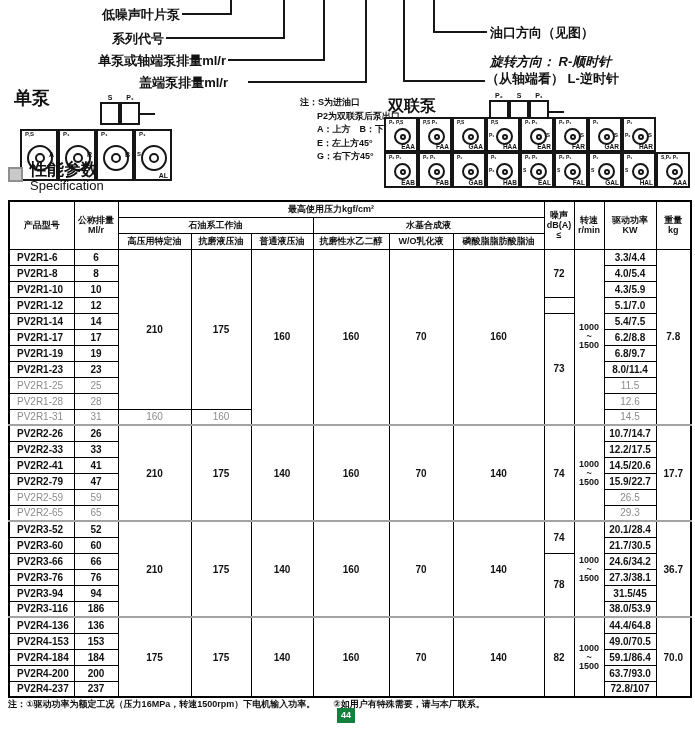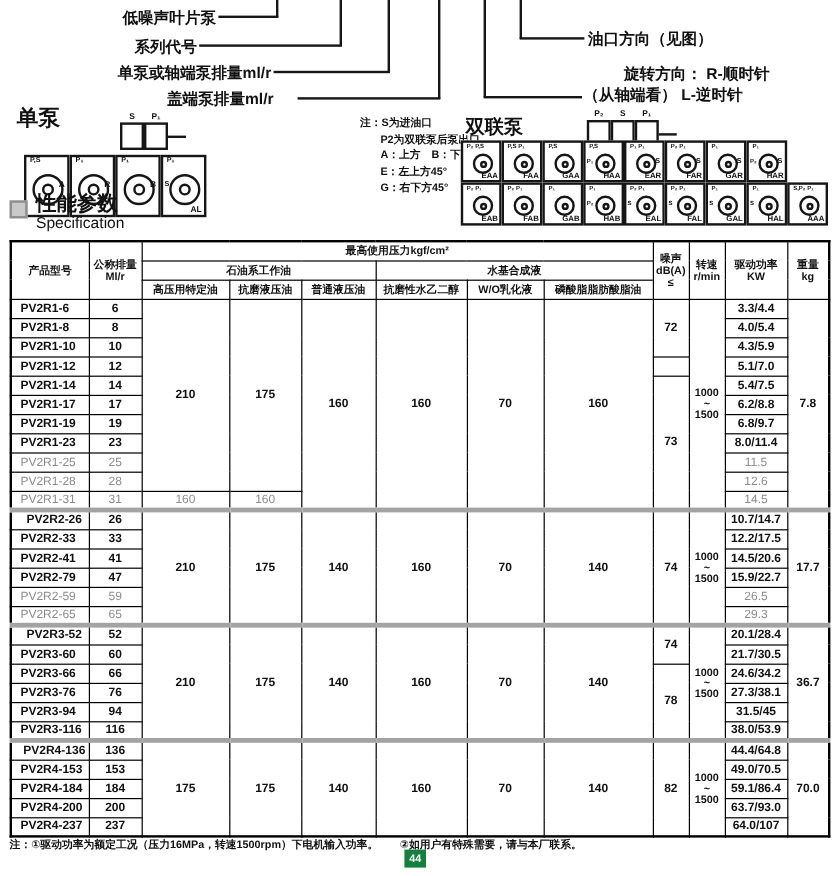--- a/index.html
+++ b/index.html
@@ -38,21 +38,21 @@
   
   table{position:absolute;left:8px;top:200px;border-collapse:collapse;table-layout:fixed;
         width:682px;border:2px solid #000;}
   th,td{border:1px solid #000;padding:0;text-align:center;vertical-align:middle;
         overflow:hidden;box-sizing:border-box;}
   th{font-size:9px;font-weight:bold;height:16px;line-height:10px;white-space:pre-line;}
   td{font-size:10px;font-weight:bold;height:16px;line-height:11px;white-space:pre-line;}
   td.model{text-align:left;padding-left:7px;}
   td.dim{color:#8c8c8c;font-weight:normal;}
   td.speed{font-size:9px;line-height:9px;}
-  tr.gtop td{border-top:4px solid #a3a3a3;text-align:center;}
+  tr.gtop td{border-top:2px solid #a3a3a3;}
   
   .footnote{position:absolute;left:8px;top:698px;width:684px;font-size:9px;font-weight:bold;white-space:nowrap;}
   .page-badge{position:absolute;left:337px;top:708px;width:18px;height:15px;background:#15803d;
               color:#fff;font-size:9px;font-weight:bold;text-align:center;line-height:15px;}
 </style>
 </head>
 <body>
 
 <div class="page">
 
@@ -68,21 +68,21 @@
     <div class="hl" style="left:228px;top:59px;width:97px;"></div>
     <div class="hl" style="left:248px;top:81px;width:119px;"></div>
     <div class="hl" style="left:433px;top:31px;width:54px;"></div>
     <div class="hl" style="left:403px;top:80px;width:82px;"></div>
 
     <div class="code-label ra" style="left:60px;width:120px;top:6px;">低噪声叶片泵</div>
     <div class="code-label ra" style="left:60px;width:104px;top:30px;">系列代号</div>
     <div class="code-label ra" style="left:30px;width:196px;top:52px;">单泵或轴端泵排量ml/r</div>
     <div class="code-label ra" style="left:72px;width:156px;top:74px;">盖端泵排量ml/r</div>
     <div class="code-label" style="left:490px;top:24px;">油口方向（见图）</div>
-    <div class="code-label" style="left:520px;top:53px;">旋转方向：  R-顺时针</div>
+    <div class="code-label" style="left:490px;top:53px;font-style:italic;">旋转方向：  R-顺时针</div>
     <div class="code-label" style="left:486px;top:70px;">（从轴端看） L-逆时针</div>
   </div>
 
   <div class="big-title" style="left:14px;top:86px;font-size:18px;">单泵</div>
   <div class="pump-sym" style="left:100px;top:94px;" id="sp-sym">
       <div class="pcol">
         <span class="plabel">S</span>
         <div class="pbox"></div>
       </div>
       <div class="pcol">
@@ -453,21 +453,21 @@
           <td>76</td>
           <td>27.3/38.1</td>
         </tr>
         <tr>
           <td class="model">PV2R3-94</td>
           <td>94</td>
           <td>31.5/45</td>
         </tr>
         <tr>
           <td class="model">PV2R3-116</td>
-          <td>116</td>
+          <td>186</td>
           <td>38.0/53.9</td>
         </tr>
         <tr class="gtop">
           <td class="model">PV2R4-136</td>
           <td>136</td>
           <td rowspan="5">175</td>
           <td rowspan="5">175</td>
           <td rowspan="5">140</td>
           <td rowspan="5">160</td>
           <td rowspan="5">70</td>
@@ -490,20 +490,20 @@
           <td>59.1/86.4</td>
         </tr>
         <tr>
           <td class="model">PV2R4-200</td>
           <td>200</td>
           <td>63.7/93.0</td>
         </tr>
         <tr>
           <td class="model">PV2R4-237</td>
           <td>237</td>
-          <td>64.0/107</td>
+          <td>72.8/107</td>
         </tr>
       </tbody>
     </table>
 
   <div class="footnote">注：①驱动功率为额定工况（压力16MPa，转速1500rpm）下电机输入功率。　　②如用户有特殊需要，请与本厂联系。</div>
   <div class="page-badge">44</div>
 </div>
 
 </body></html>

